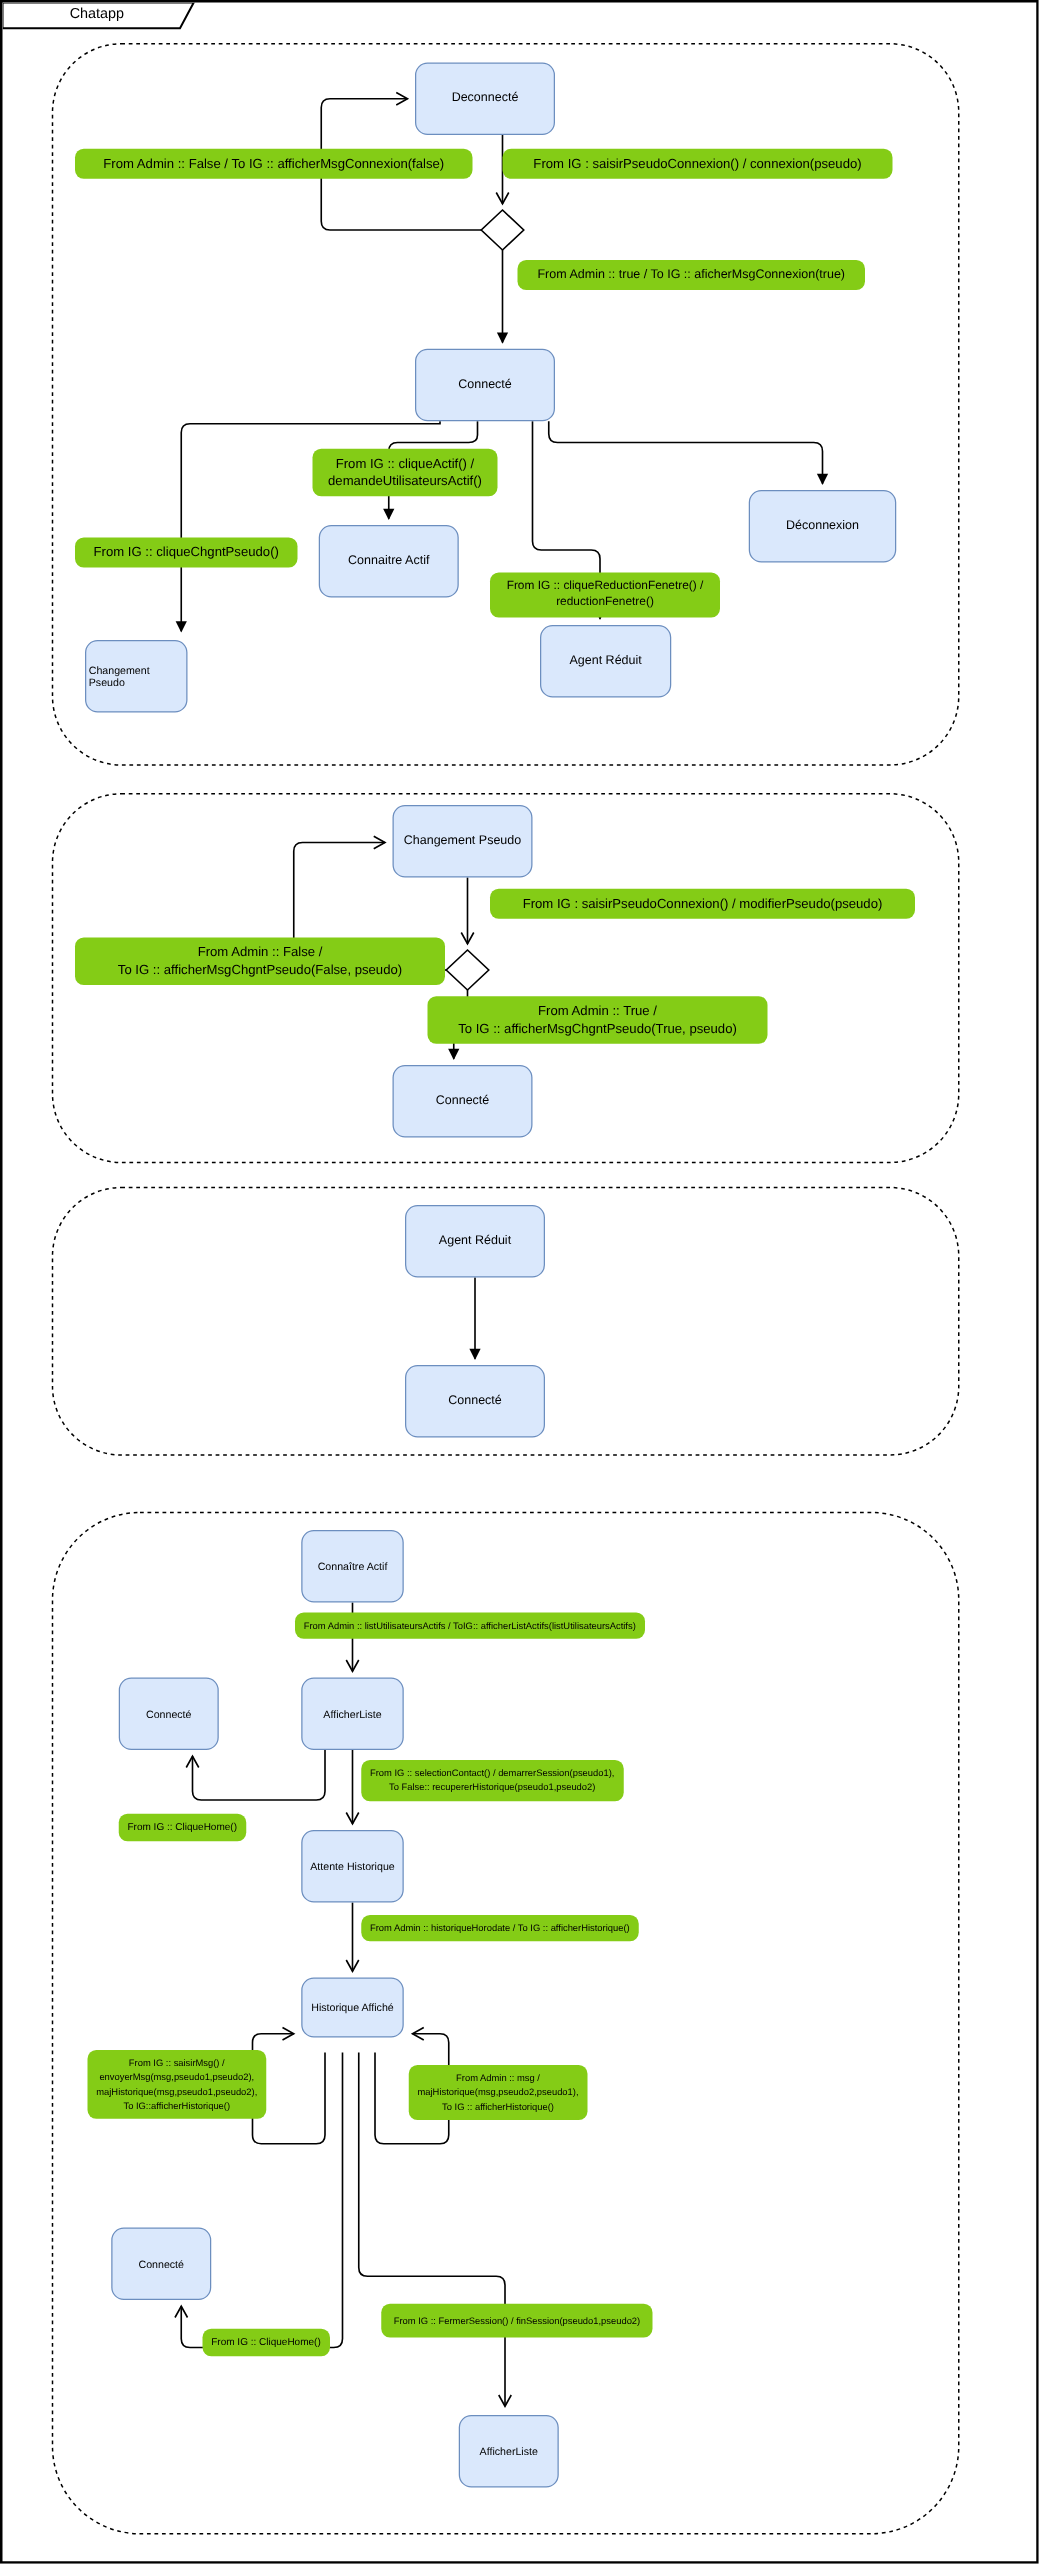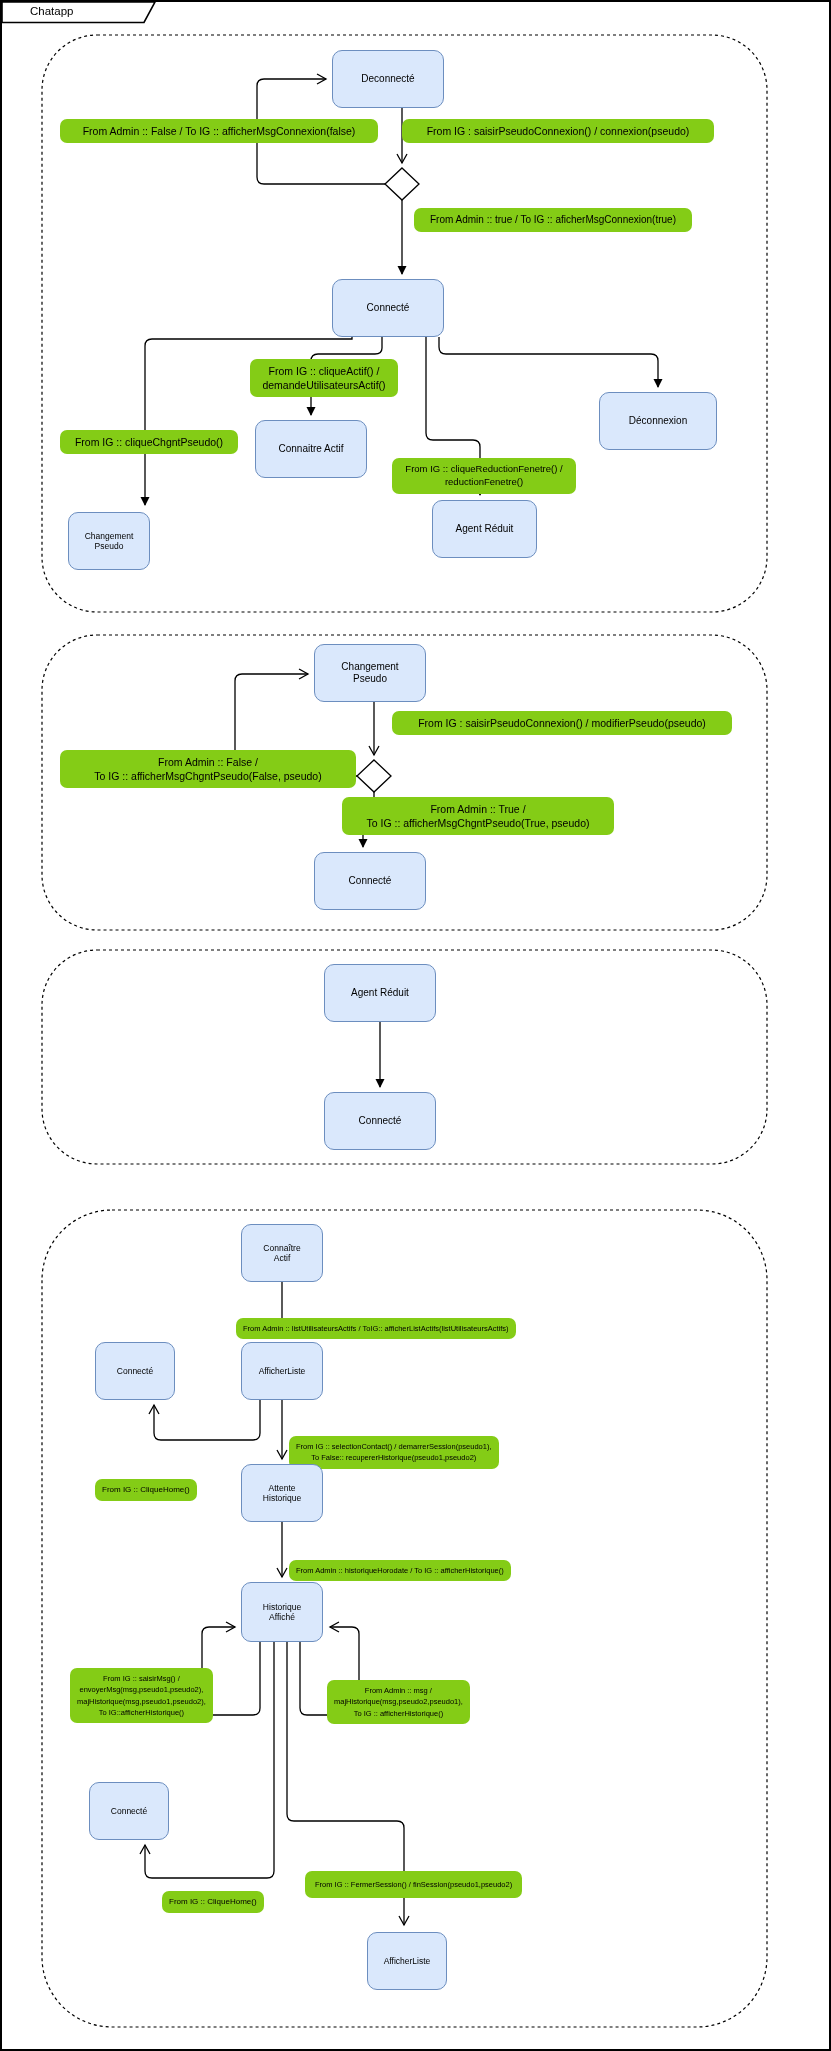--- a/index.html
+++ b/index.html
@@ -5,32 +5,32 @@
   html,body { margin:0; padding:0; background:#fff; }
   .canvas {
     position:relative; width:831px; height:2051px;
     background:#fff; border:2px solid #000; box-sizing:border-box;
     font-family:"Liberation Sans", sans-serif; color:#000; overflow:hidden;
   }
   svg.wires { position:absolute; left:0; top:0; z-index:1; }
   .state {
     position:absolute; background:#dae8fc; border:1px solid #6c8ebf;
     border-radius:10px; display:flex; align-items:center; justify-content:center;
-    font-size:10px; text-align:center; z-index:3; line-height:1.2; padding:16px;
+    font-size:10px; z-index:3; line-height:1.2; padding:2px;
     box-sizing:border-box;
   }
   .state.sm { font-size:8.5px; }
   .tlabel {
     position:absolute; background:#84cc16; border-radius:7px;
     padding:5px 8px; font-size:10.5px; text-align:center;
     white-space:pre-line; z-index:2; line-height:1.35; box-sizing:border-box;
   }
-  .tlabel.xs { font-size:7.5px; padding:5px 7px; line-height:1.5;margin-top:28px; }
+  .tlabel.xs { font-size:7.5px; padding:5px 7px; line-height:1.5; }
   .tab-label {
-    position:absolute; left:28px; top:3px; width:95px; 
+    position:absolute; left:28px; top:3px; width:95px; text-align:center;
     font-size:11.5px; z-index:5;
   }
 </style>
 </head>
 <body>
 
 <div class="canvas">
 
   <svg class="wires" width="831" height="2051" viewBox="0 0 831 2051">
     <defs>
@@ -104,21 +104,21 @@
 To IG :: afficherMsgChgntPseudo(True, pseudo)</div>
 
   <div class="state" style="left:322px;top:962px;width:112px;height:58px">Agent Réduit</div>
   <div class="state" style="left:322px;top:1090px;width:112px;height:58px">Connecté</div>
 
 
   <div class="state sm" style="left:239px;top:1222px;width:82px;height:58px">Connaître Actif</div>
   <div class="state sm" style="left:93px;top:1340px;width:80px;height:58px">Connecté</div>
   <div class="state sm" style="left:239px;top:1340px;width:82px;height:58px">AfficherListe</div>
   <div class="state sm" style="left:239px;top:1462px;width:82px;height:58px">Attente Historique</div>
-  <div class="state sm" style="left:239px;top:1580px;width:82px;height:60px">Historique Affiché</div>
+  <div class="state sm" style="left:239px;top:1580px;width:82px;height:48px">Historique Affiché</div>
   <div class="state sm" style="left:87px;top:1780px;width:80px;height:58px">Connecté</div>
   <div class="state sm" style="left:365px;top:1930px;width:80px;height:58px">AfficherListe</div>
 
   <div class="tlabel xs" style="left:234px;top:1288px">From Admin :: listUtilisateursActifs / ToIG:: afficherListActifs(listUtilisateursActifs)</div>
   <div class="tlabel xs" style="left:287px;top:1406px">From IG :: selectionContact() / demarrerSession(pseudo1),
 To False:: recupererHistorique(pseudo1,pseudo2)</div>
   <div class="tlabel xs" style="left:93px;top:1449px;font-size:8px">From IG :: CliqueHome()</div>
   <div class="tlabel xs" style="left:287px;top:1530px">From Admin :: historiqueHorodate / To IG :: afficherHistorique()</div>
   <div class="tlabel xs" style="left:68px;top:1638px">From IG :: saisirMsg() /
 envoyerMsg(msg,pseudo1,pseudo2),

